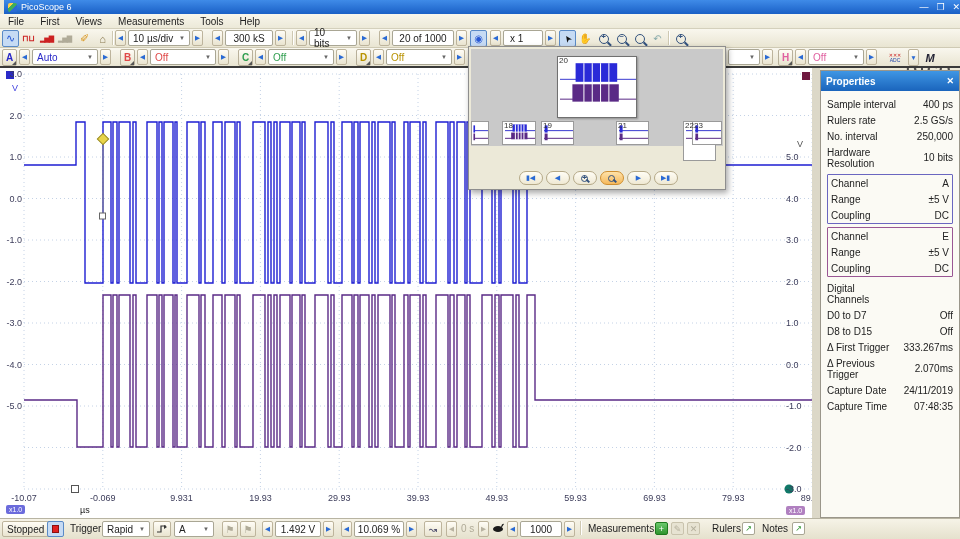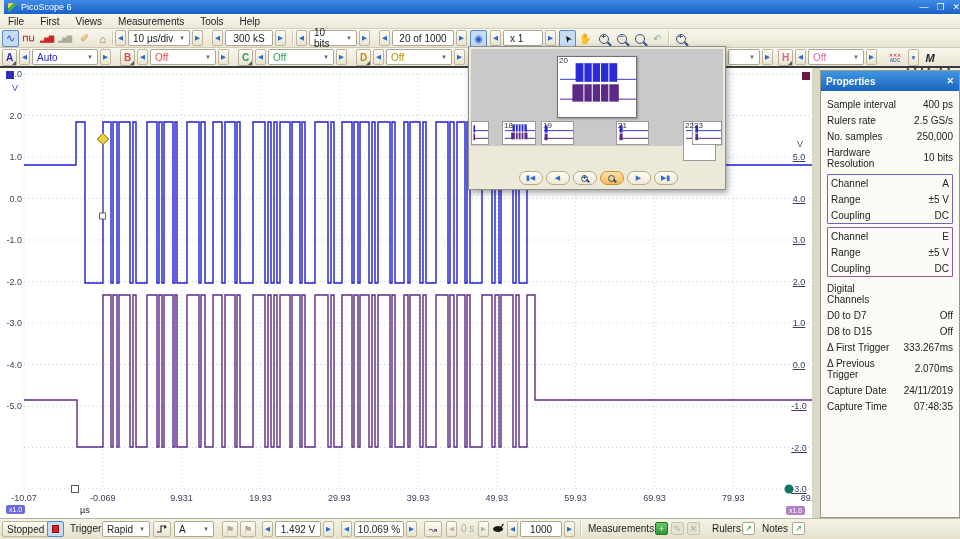--- a/index.html
+++ b/index.html
@@ -58,21 +58,21 @@
     font-size:25px; color:#4d4d4d; letter-spacing:1px; }
   #pico-hatch { position:absolute; right:0; top:44px; width:52px; height:22px;
     background:repeating-linear-gradient(55deg,transparent 0 4px,#b9b5a4 4px 6px); opacity:.8; }
 
   
   #plot { position:absolute; left:0; top:68px; width:818px; height:450px; background:#fff; }
   #plot svg { position:absolute; left:0; top:0; }
   .tick { position:absolute; font-size:9px; color:#3c3c5a; }
   .xtick { width:44px; text-align:center; top:425px; }
   .ytickL { width:22px; text-align:right; }
-  .ytickR { width:26px; text-align:center;text-decoration:underline; }
+  .ytickR { width:26px; text-align:left; }
   .axis-unit { position:absolute; font-size:9px; }
   .zoom-badge { position:absolute; font-size:7px; color:#fff; border-radius:2px;
     padding:0 3px; height:9px; line-height:9px; }
 
   
   #popup { position:absolute; left:468px; top:46px; width:258px; height:144px; z-index:50;
     background:#ece9d8; border:1px solid #8e8e8e; box-shadow:2px 3px 6px rgba(0,0,0,.35); }
   #popup .gallery { position:absolute; left:2px; top:2px; width:252px; height:97px; background:#c9c9c9; }
   .thumb { position:absolute; background:#fff; border:1px solid #9a9a9a; }
   .thumb .tlabel { position:absolute; left:1px; top:-1px; font-size:8px; color:#333; z-index:2; }
@@ -464,21 +464,21 @@
     <div id="props-body">
         <div class="prow">
           <span class="pl">Sample interval</span>
           <span class="pv">400 ps</span>
         </div>
         <div class="prow">
           <span class="pl">Rulers rate</span>
           <span class="pv">2.5 GS/s</span>
         </div>
         <div class="prow">
-          <span class="pl">No. samples</span>
+          <span class="pl">No. interval</span>
           <span class="pv">250,000</span>
         </div>
         <div class="prow">
           <span class="pl">Hardware Resolution</span>
           <span class="pv">10 bits</span>
         </div>
         <div class="pgroup" style="border-color: rgb(106, 102, 192);">
           <div class="prow">
             <span class="pl">Channel</span>
             <span class="pv">A</span>

